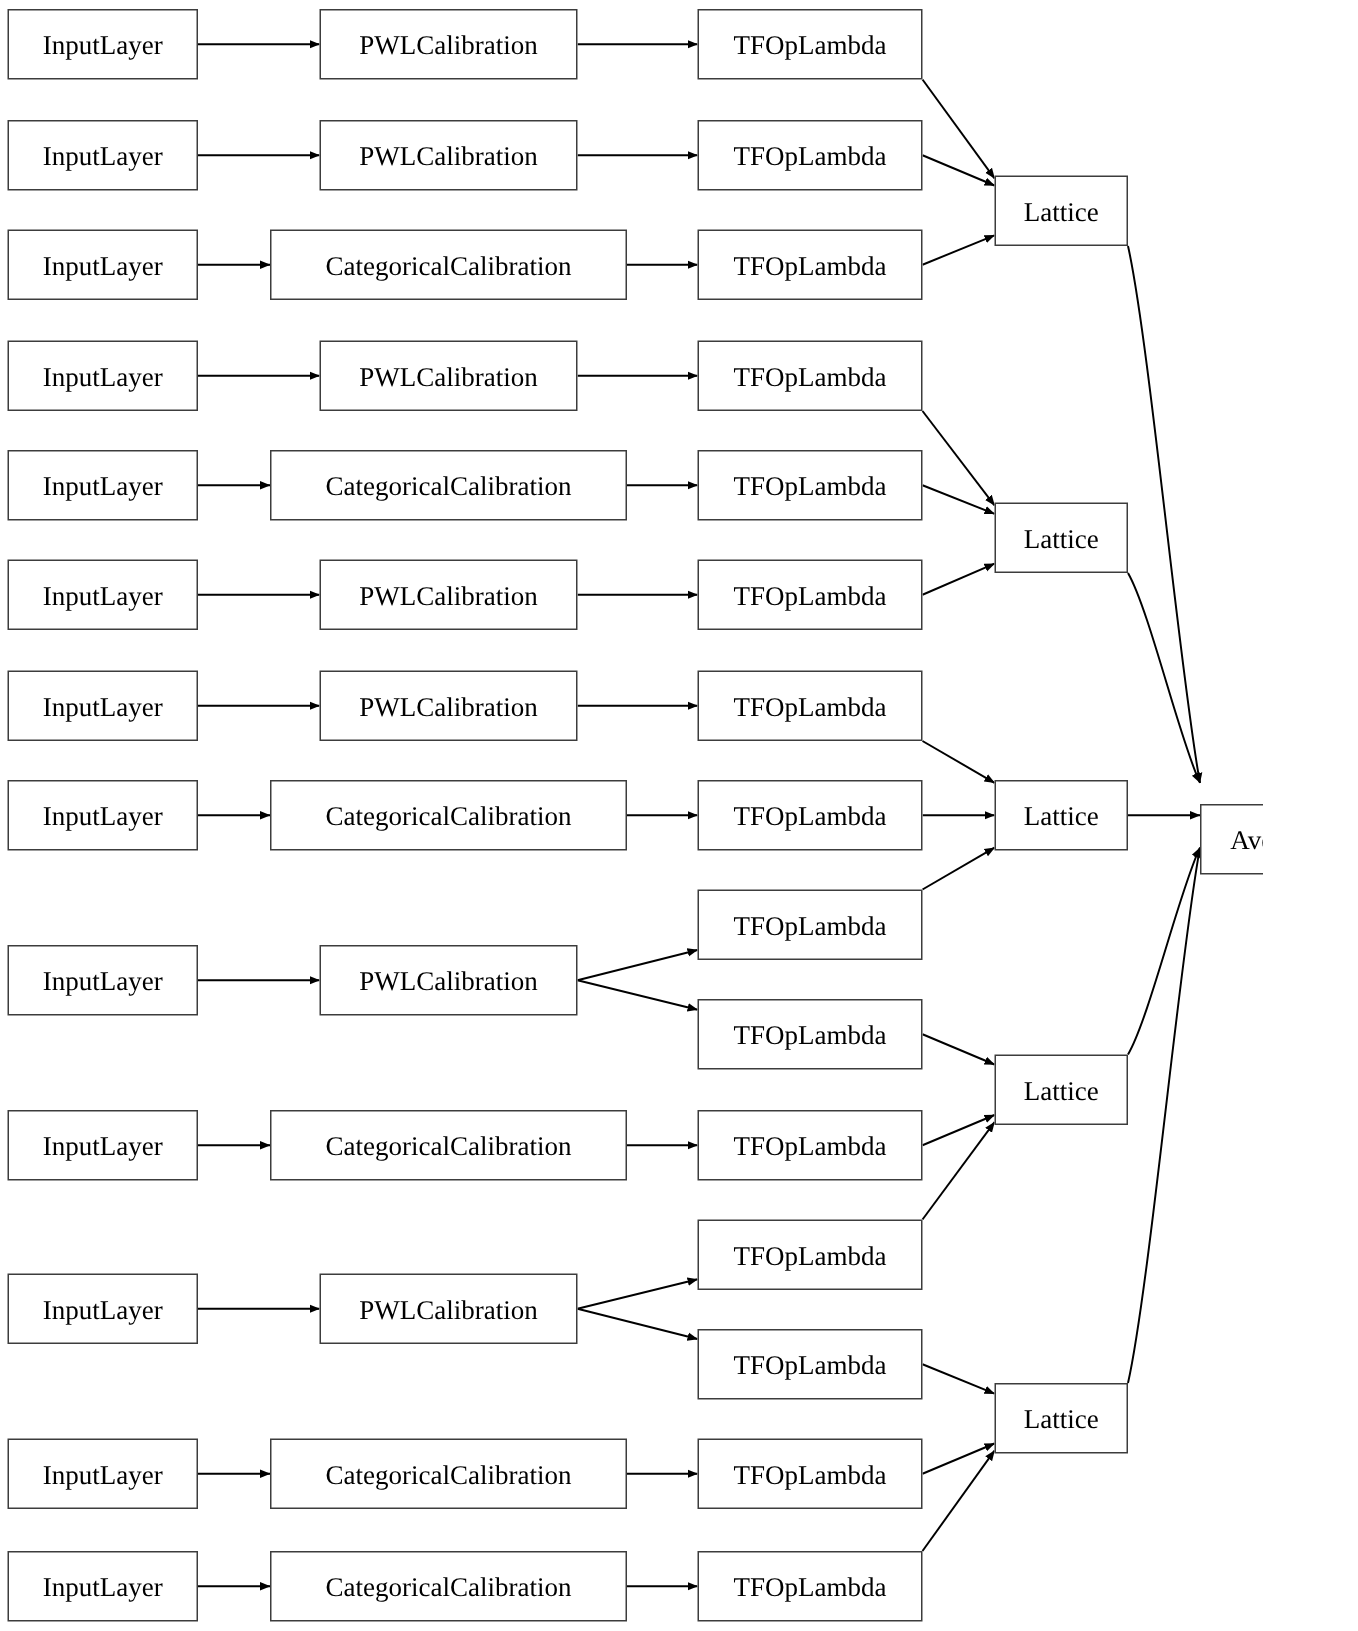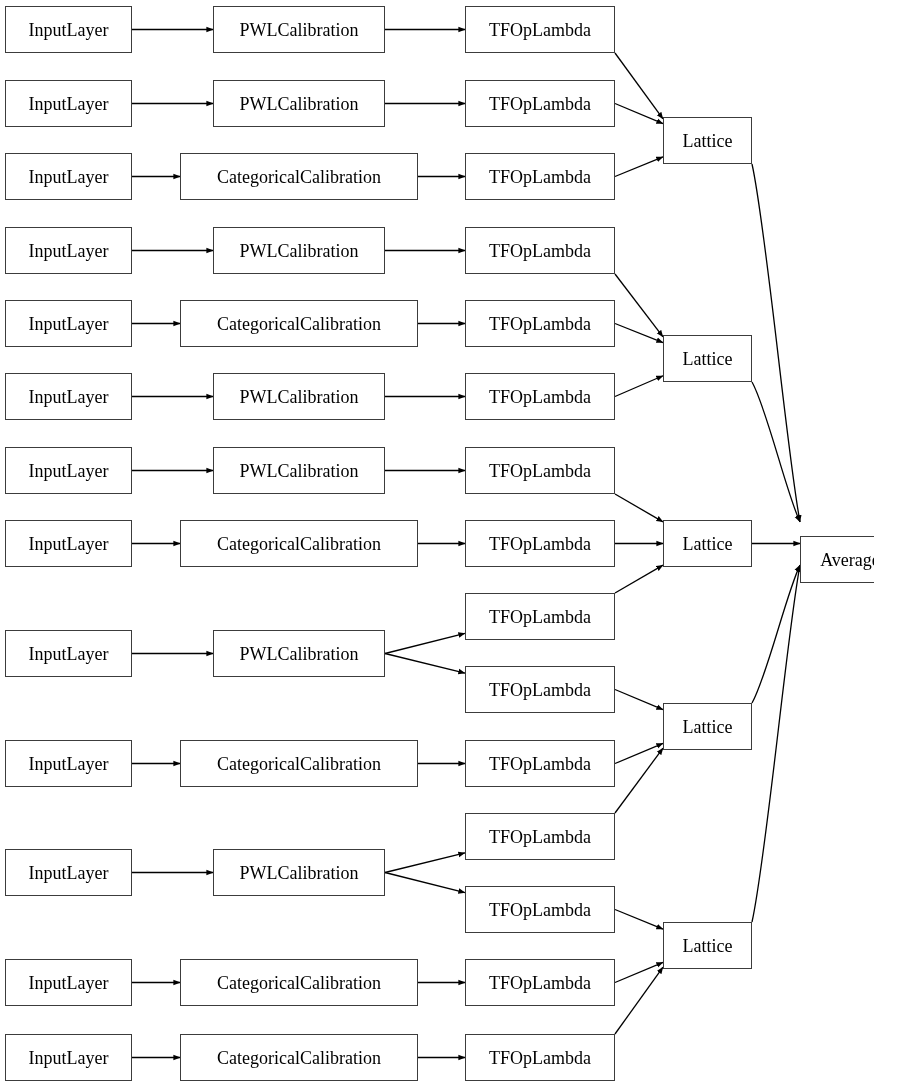--- a/index.html
+++ b/index.html
@@ -9,21 +9,20 @@
   }
   body {
     font-family: "Liberation Serif", "DejaVu Serif", serif;
   }
   #graph {
     position: relative;
     width: 842px;
     height: 1087px;
     background: #ffffff;
     overflow: hidden;
-    padding-left: 32px;
   }
   #edges {
     position: absolute;
     left: 0;
     top: 0;
     width: 905px;
     height: 1087px;
     pointer-events: none;
   }
   .node {

